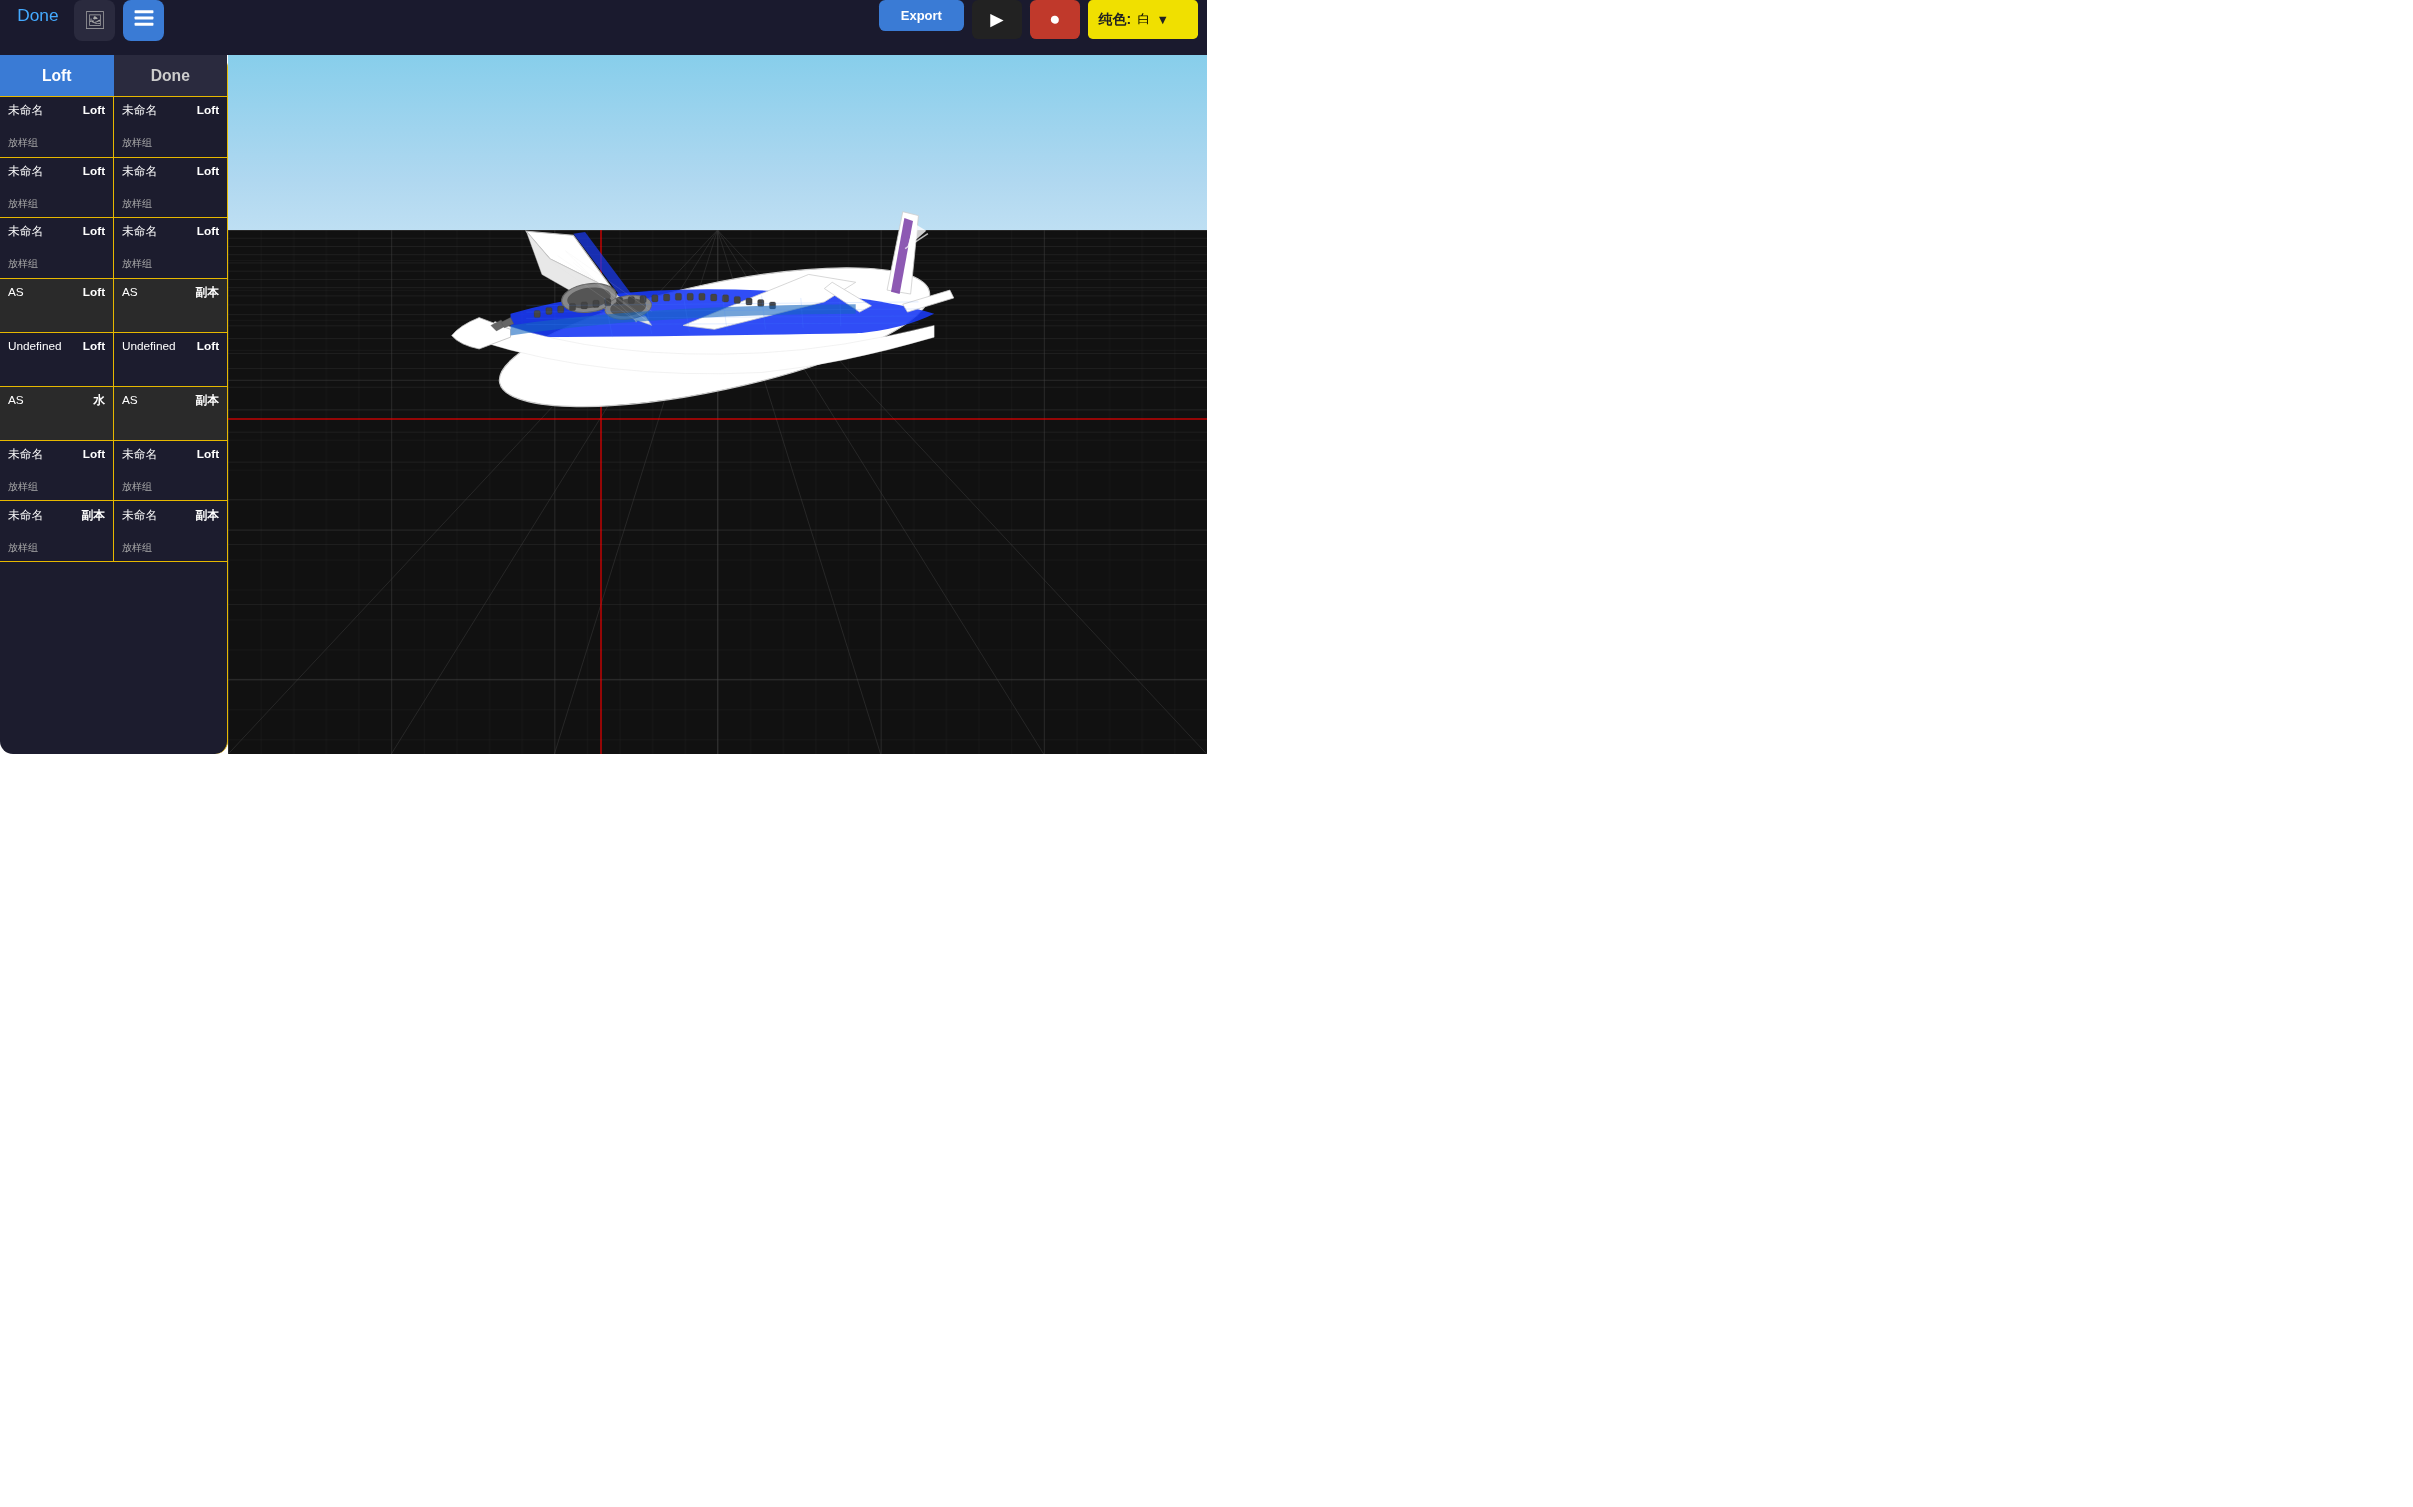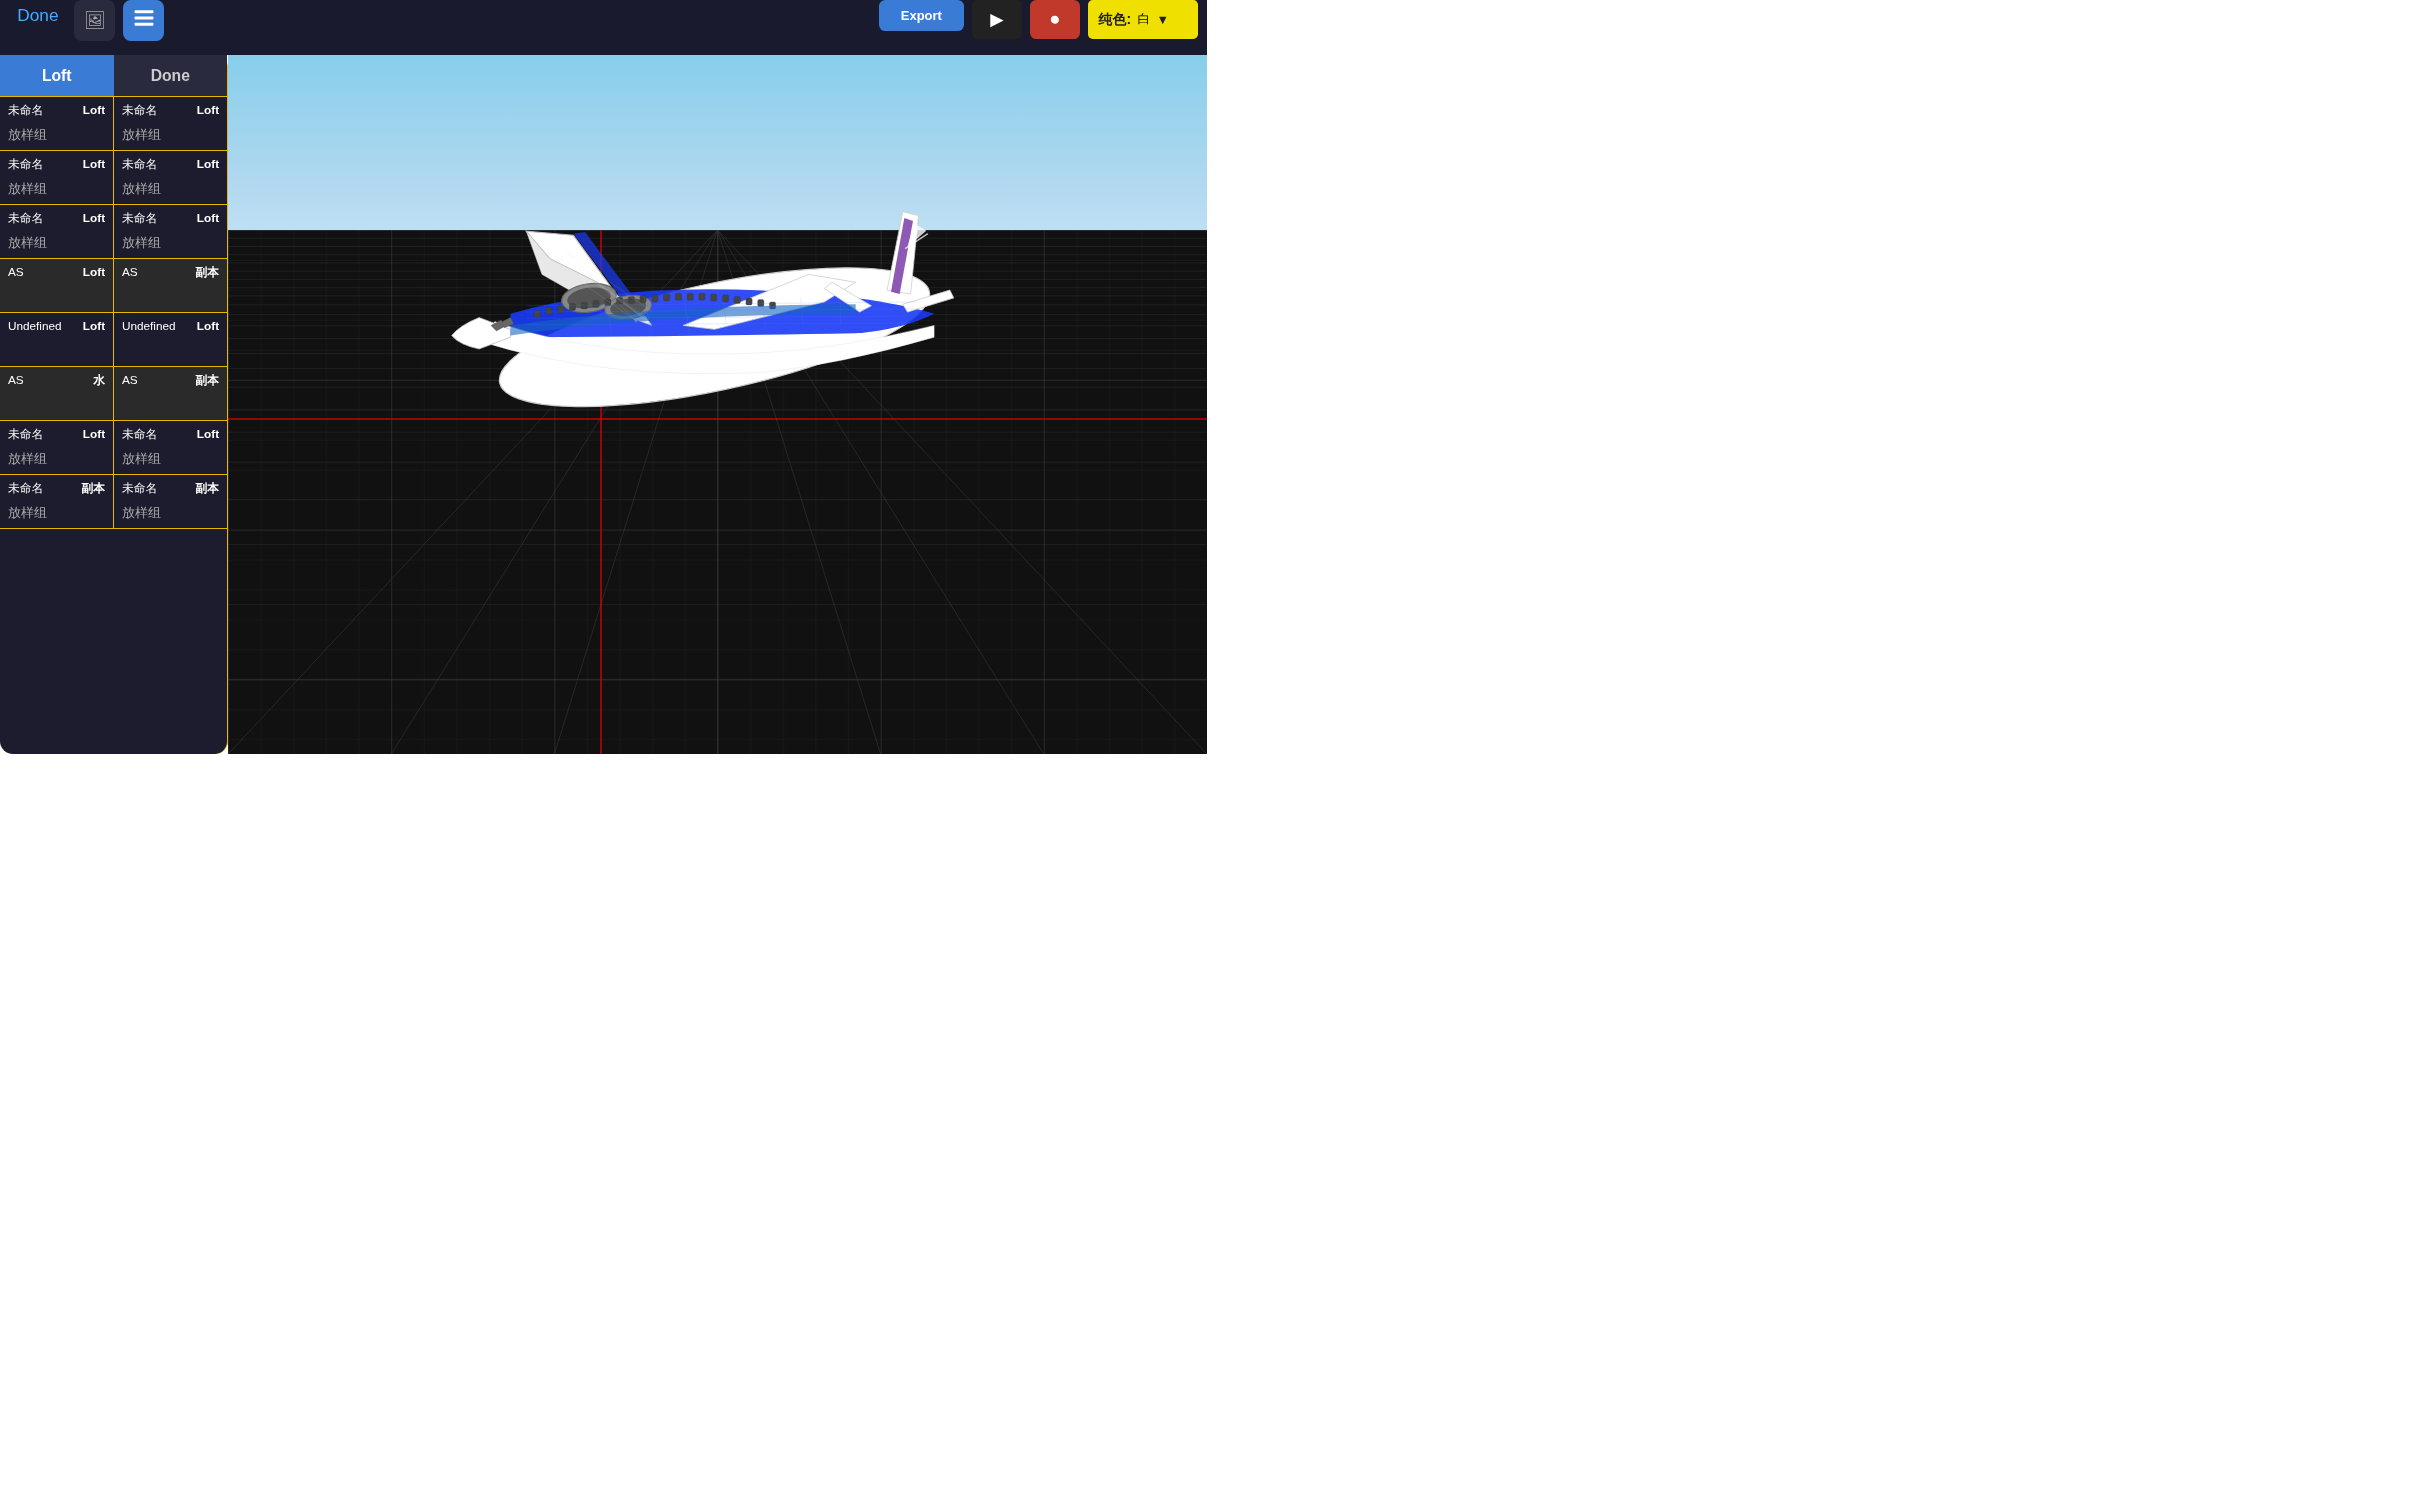--- a/index.html
+++ b/index.html
@@ -164,23 +164,23 @@
       justify-content: space-between;
       cursor: pointer;
     }
     .grid-cell:last-child { border-right: none; }
     .cell-name {
       font-size: 11.8px;
       color: #fff;
       font-weight: 500;
     }
     .cell-sub {
-      font-size: 13px;
+      font-size: 10px;
       color: #aaa;
-      margin-top: 4px;
+      margin-top: 17px;
     }
     .cell-type {
       font-size: 11.8px;
       color: #fff;
       font-weight: 600;
       text-align: right;
     }
 
     
     #viewport {

